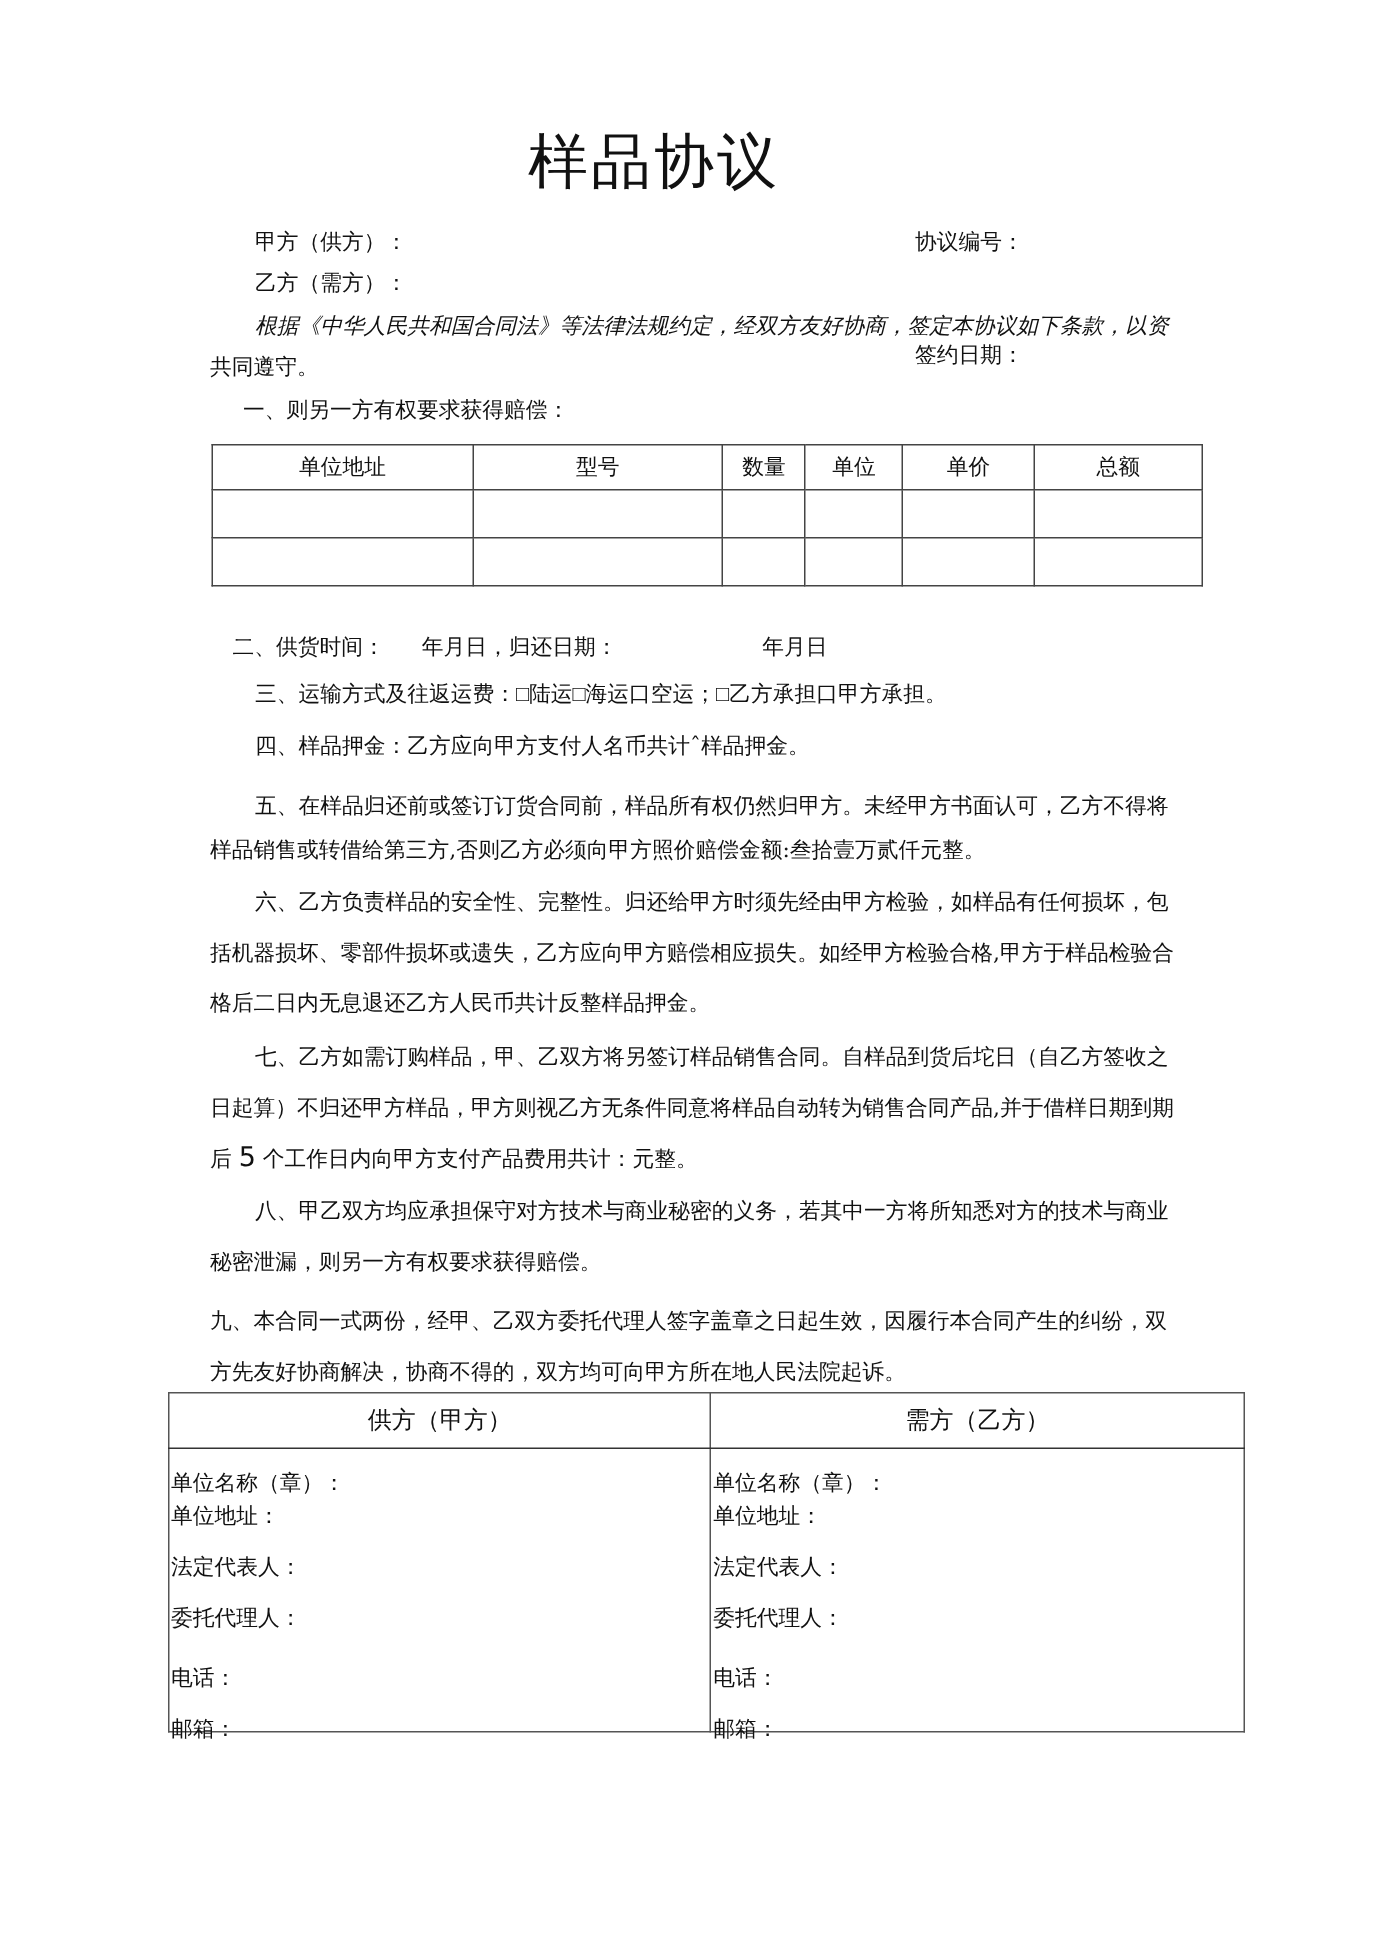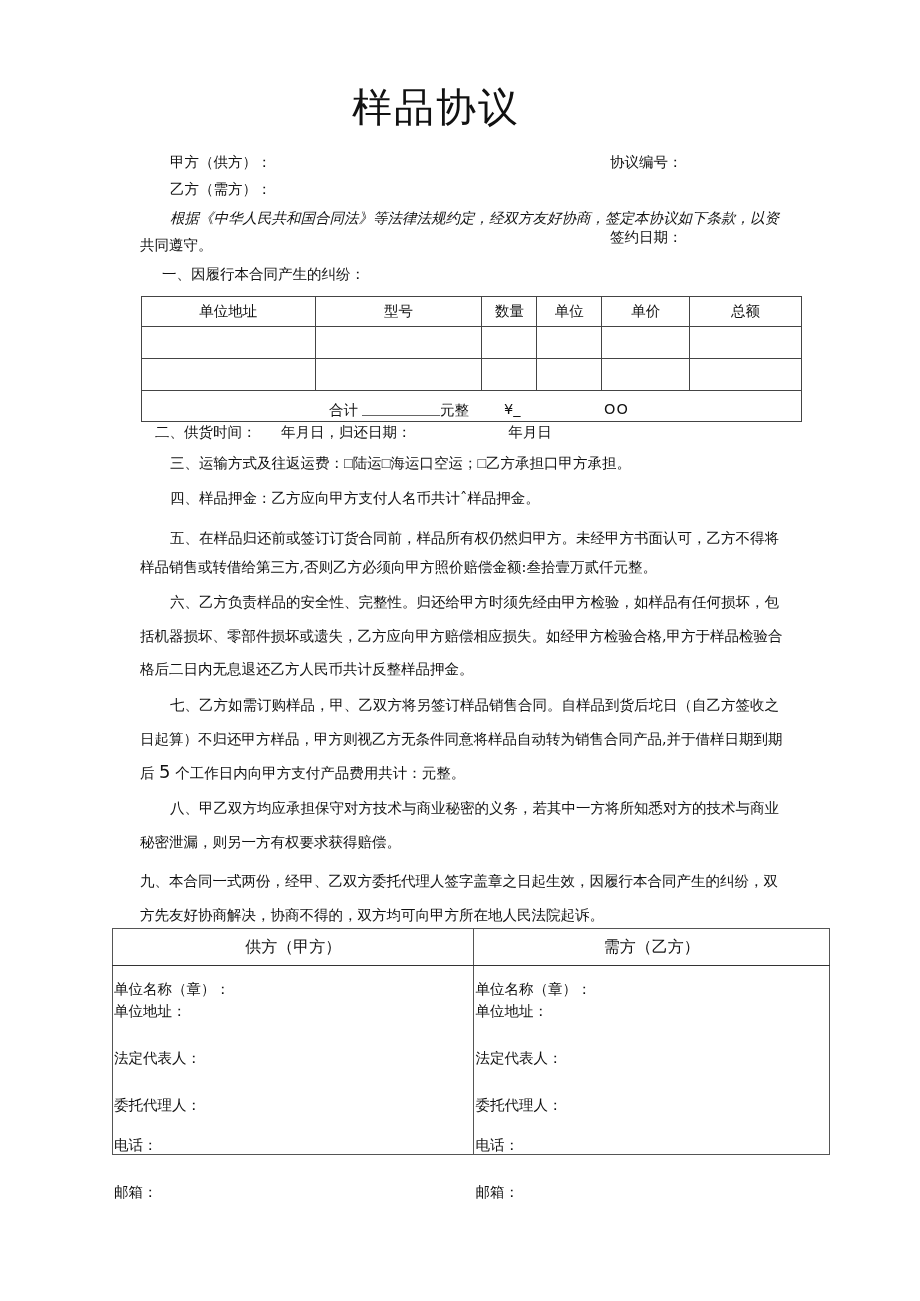--- a/index.html
+++ b/index.html
@@ -12,37 +12,37 @@
   .sample-table { position: absolute; left: 141px; top: 296px; width: 661px; }
   .sample-table td { border: 1px solid #444; font-size: 14.5px; text-align: center; padding: 0; }
   .sample-table tr.h td { height: 29px; }
   .sample-table tr.r td { height: 31px; }
   .sample-table tr.t td { height: 30px; text-align: left; }
   .sum-line { display: inline-block; width: 78px; border-bottom: 1px solid #666; height: 14px; vertical-align: baseline; }
   .sign-table { position: absolute; left: 112px; top: 928px; width: 718px; }
   .sign-table td { border: 1px solid #555; vertical-align: top; padding: 0; font-size: 14.5px; }
   .sign-table th { border: 1px solid #555; height: 34px; font-weight: normal; font-size: 16px; font-family: "DejaVu Sans", sans-serif; border-bottom: 1.5px solid #333; }
   .fld { height: 22px; line-height: 22px; margin-left: 1px; }
-  .fld.gap { margin-top: 25px; }
+  .fld.gap { margin-top: 12px; }
   .big5 { font-family: "DejaVu Sans", sans-serif; font-size: 18px; }
 </style>
 </head>
 <body>
 
 <div class="abs title">样品协议</div>
 
 <div class="abs txt" style="left:170px; top:152px;">甲方（供方）：</div>
 <div class="abs txt" style="left:610px; top:152px;">协议编号：</div>
 <div class="abs txt" style="left:170px; top:179px;">乙方（需方）：</div>
 <div class="abs txt" style="left:610px; top:179px;margin-top:48px;">签约日期：</div>
 
 <div class="abs txt" style="left:170px; top:208px;font-style:italic;">根据《中华人民共和国合同法》等法律法规约定，经双方友好协商，签定本协议如下条款，以资</div>
 <div class="abs txt" style="left:140px; top:235px;">共同遵守。</div>
 
-<div class="abs txt" style="left:162px; top:264px;">一、因履行本合同产生的纠纷：</div>
+<div class="abs txt" style="left:162px; top:264px;">一、则另一方有权要求获得赔偿：</div>
 
 <table class="sample-table">
   <colgroup>
     <col style="width:174px">
       <col style="width:167px">
       <col style="width:55px">
     <col style="width:65px">
       <col style="width:88px">
       <col style="width:112px">
   </colgroup>
@@ -63,31 +63,20 @@
     <td></td>
     <td></td>
   </tr>
   <tr class="r">
     <td></td>
     <td></td>
     <td></td>
     <td></td>
     <td></td>
     <td></td>
-  </tr>
-  <tr class="t">
-    <td colspan="6">
-      <div style="position:relative; height:30px;">
-        <span class="abs" style="left:187px; top:10px;">合计</span>
-        <span class="abs" style="left:220px; top:10px;"><span class="sum-line"></span></span>
-        <span class="abs" style="left:298px; top:10px;">元整</span>
-        <span class="abs" style="left:362px; top:10px; font-family:'DejaVu Sans',sans-serif;">¥_</span>
-        <span class="abs" style="left:462px; top:10px; font-family:'DejaVu Sans',sans-serif; letter-spacing:1px;">OO</span>
-      </div>
-    </td>
   </tr>
 </tbody>
   </table>
 
 <div class="abs txt" style="left:155px; top:422px;">
   <span>二、供货时间：</span>
   <span style="margin-left:20px;">年月日，归还日期：</span>
   <span style="margin-left:92px;">年月日</span>
 </div>
 

